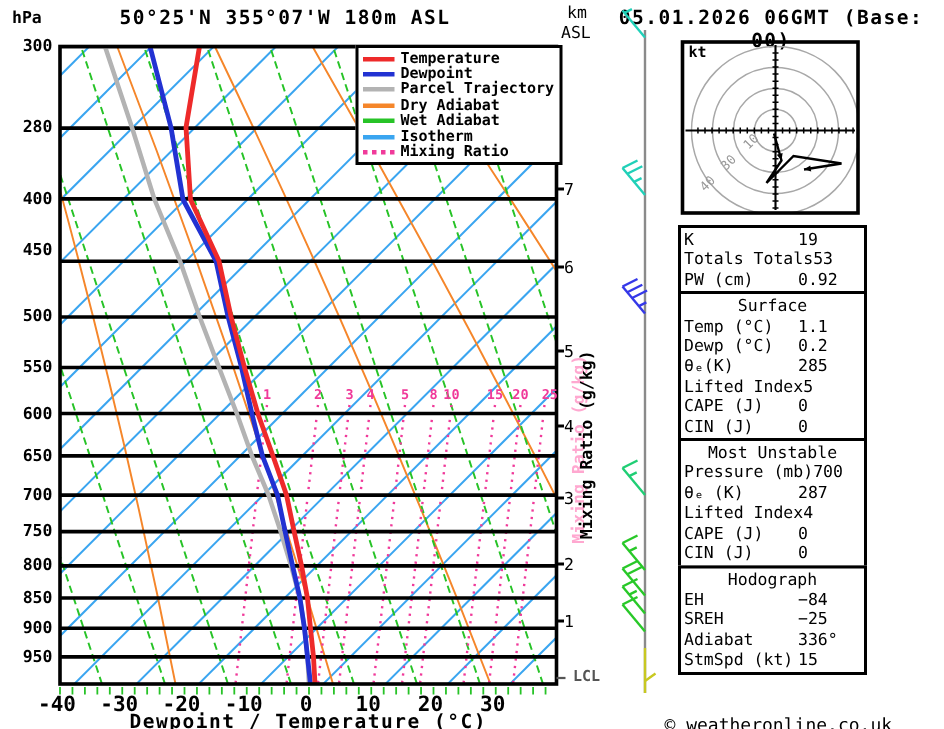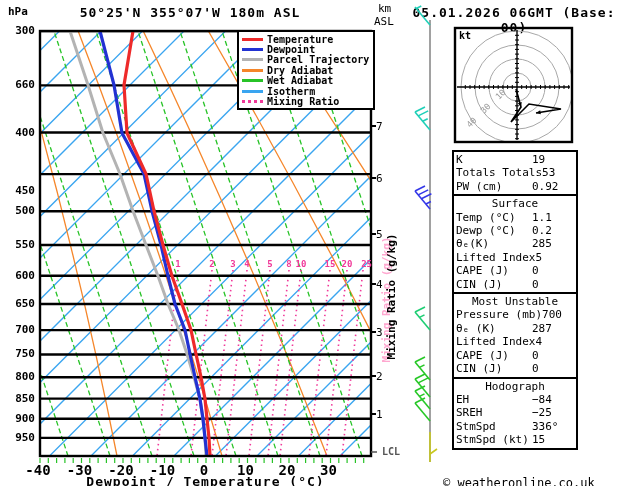--- a/index.html
+++ b/index.html
@@ -301,23 +301,23 @@
         <span class="leglab">Isotherm</span>
       </div>
       <div class="legrow">
         <div class="legchip" style="border-top: 3px dotted rgb(240, 58, 154);"></div>
         <span class="leglab">Mixing Ratio</span>
       </div>
     </div>
 
   <div id="pressure-labels">
       <div class="abs plabel" style="left:5px;top:24px;">300</div>
-      <div class="abs plabel" style="left:5px;top:78.41488270431816px;">660</div>
+      <div class="abs plabel" style="left:5px;top:78.41488270431816px;">280</div>
       <div class="abs plabel" style="left:5px;top:125.55119812731888px;">400</div>
-      <div class="abs plabel" style="left:5px;top:184px;">450</div>
+      <div class="abs plabel" style="left:5px;top:160px;">450</div>
       <div class="abs plabel" style="left:5px;top:204.32042694028587px;">500</div>
       <div class="abs plabel" style="left:5px;top:237.96473042562616px;">550</div>
       <div class="abs plabel" style="left:5px;top:268.67957305971413px;">600</div>
       <div class="abs plabel" style="left:5px;top:296.9344893161478px;">650</div>
       <div class="abs plabel" style="left:5px;top:323.09445576403226px;">700</div>
       <div class="abs plabel" style="left:5px;top:347.4488018726811px;">750</div>
       <div class="abs plabel" style="left:5px;top:370.230771187033px;">800</div>
       <div class="abs plabel" style="left:5px;top:391.63114184275565px;text-align:right;">850</div>
       <div class="abs plabel" style="left:5px;top:411.8079479921093px;">900</div>
       <div class="abs plabel" style="left:5px;top:430.893569326166px;">950</div>
@@ -432,21 +432,21 @@
         <div class="thead">Hodograph</div>
         <div class="trow">
           <span class="lbl">EH</span>
           <span class="val">−84</span>
         </div>
         <div class="trow">
           <span class="lbl">SREH</span>
           <span class="val">−25</span>
         </div>
         <div class="trow">
-          <span class="lbl">StmSpd</span>
+          <span class="lbl">Adiabat</span>
           <span class="val">336°</span>
         </div>
         <div class="trow">
           <span class="lbl">StmSpd (kt)</span>
           <span class="val">15</span>
         </div>
       </div>
     </div>
 
   <div id="footer">© weatheronline.co.uk</div>

